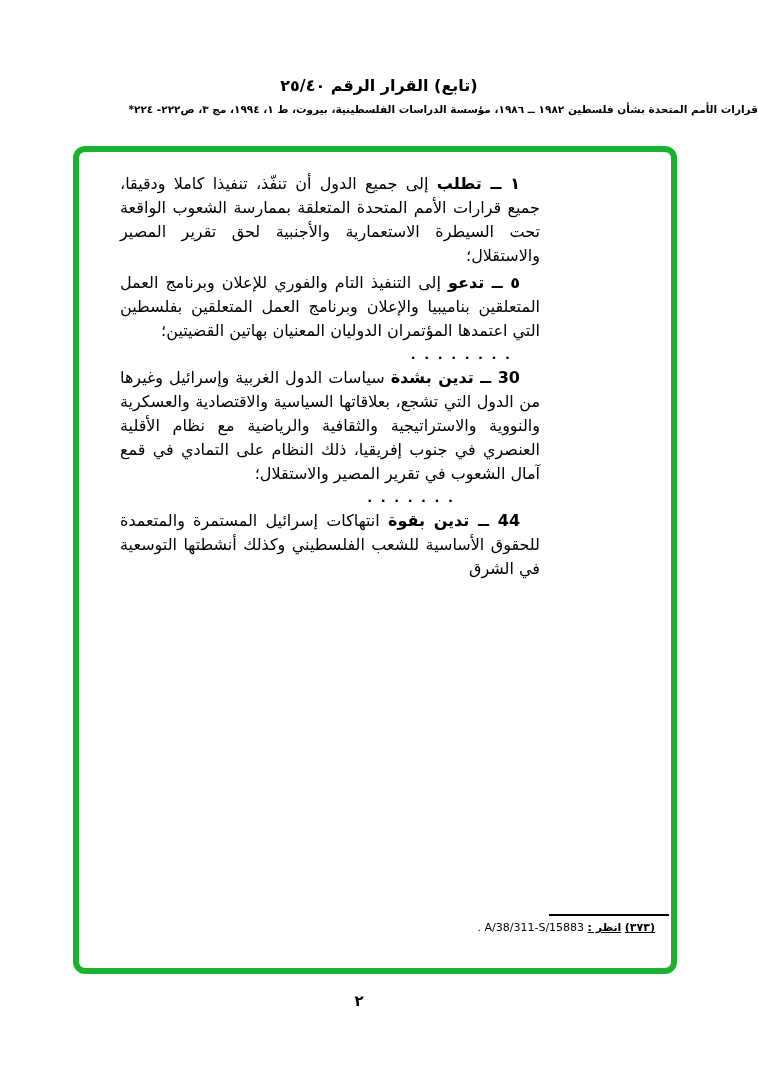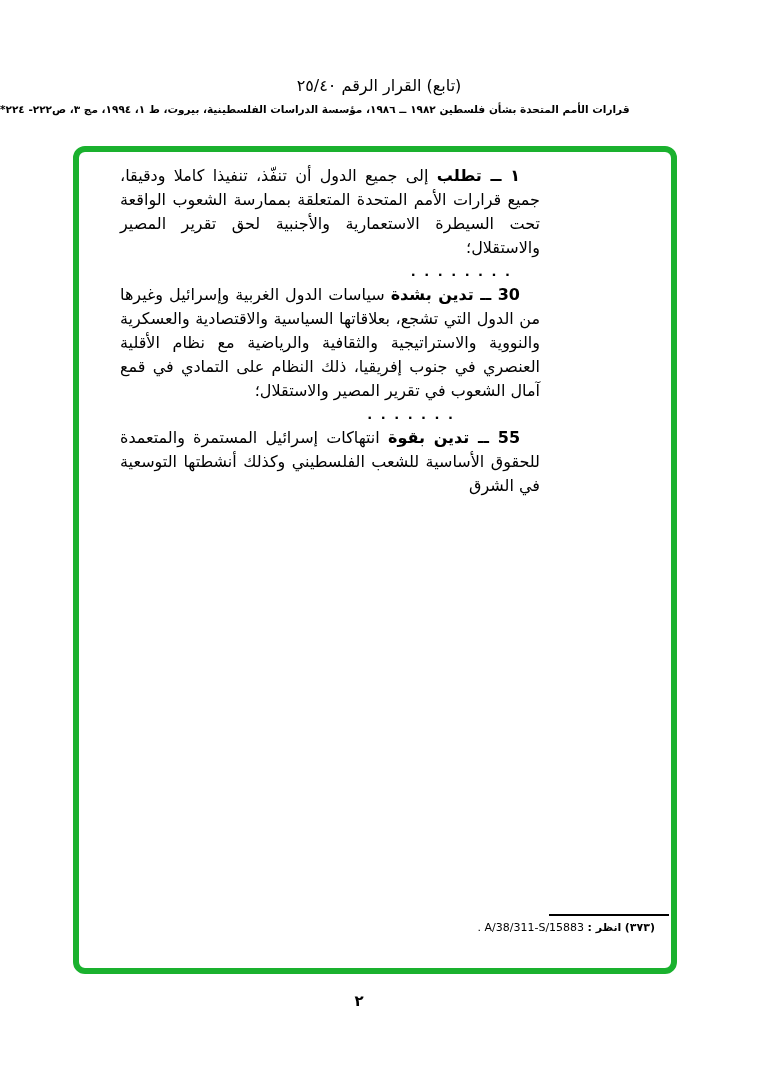--- a/index.html
+++ b/index.html
@@ -2,32 +2,32 @@
 <html lang="ar"><head>
 <meta charset="utf-8">
 <style>
   html,body{margin:0;padding:0;}
   body{
     width:758px;height:1078px;background:#ffffff;color:#000;
     font-family:"DejaVu Sans",sans-serif;position:relative;overflow:hidden;
   }
   .page-title{
     position:absolute;top:76px;left:0;width:100%;text-align:center;
-    font-size:16px;font-weight:normal;direction:rtl;
+    font-size:16px;font-weight:bold;direction:rtl;
   }
   .source-line{
-    position:absolute;top:103px;left:0;width:100%;text-align:left;
+    position:absolute;top:103px;left:0;width:100%;text-align:right;
     font-size:10.5px;font-weight:bold;direction:rtl;white-space:nowrap;
     letter-spacing:0.2px;
   }
   .green-frame{
     position:absolute;left:73px;top:146px;width:604px;height:828px;
     box-sizing:border-box;border:6px solid #1ab12e;border-radius:12px;
     background:#fff;direction:rtl;
-    padding:12px 131px 0 41px;
+    padding:20px 131px 0 41px;
   }
   .clause{
     margin:0 0 3px 0;font-size:16px;line-height:24px;
     text-align:justify;text-indent:20px;direction:rtl;
   }
   .clause .lead{font-weight:bold;}
   .fn-ref{font-size:9.5px;vertical-align:super;line-height:0;}
   .dots-sep{
     direction:rtl;text-align:right;font-size:13px;font-weight:bold;
     letter-spacing:2px;line-height:18px;margin:1px 0 2px 0;white-space:nowrap;
@@ -35,50 +35,51 @@
   .dots-sep.first{padding-right:28px;}
   .dots-sep.second{padding-right:85px;}
   .footnote{
     position:absolute;right:2px;bottom:34px;width:240px;direction:rtl;
   }
   .fn-rule{width:120px;height:2px;background:#000;margin-left:auto;margin-right:0;}
   .fn-text{
     margin-top:5px;text-align:right;padding-right:14px;font-size:11px;
     white-space:nowrap;direction:rtl;
   }
-  .fn-text .b{font-weight:bold;}
+  .fn-text .b{font-weight:bold;text-decoration:underline;}
   .fn-latin{direction:ltr;unicode-bidi:embed;font-size:11px;}
   .page-number{
     position:absolute;top:992px;left:0;width:100%;text-align:center;
     font-size:15px;font-weight:bold;transform:translateX(-20px);
   }
 </style>
 </head>
 <body>
 
 <div class="page-title">(تابع) القرار الرقم ٢٥/٤٠</div>
 
 <div class="source-line">قرارات الأمم المتحدة بشأن فلسطين ١٩٨٢ ــ ١٩٨٦، مؤسسة الدراسات الفلسطينية، بيروت، ط ١، ١٩٩٤، مج ٣، ص٢٢٢- ٢٢٤*</div>
 
 <div class="green-frame">
 
   <p class="clause"><b class="lead">١ ــ تطلب</b><span> إلى جميع الدول أن تنفّذ، تنفيذا كاملا ودقيقا، جميع قرارات الأمم المتحدة المتعلقة بممارسة الشعوب الواقعة تحت السيطرة الاستعمارية والأجنبية لحق تقرير المصير والاستقلال؛</span></p>
 
 
 
 
+  <p class="clause"><b class="lead">٥ ــ تدعو</b><span> إلى التنفيذ التام والفوري للإعلان وبرنامج العمل المتعلقين بناميبيا والإعلان وبرنامج العمل المتعلقين بفلسطين التي اعتمدها المؤتمران الدوليان المعنيان بهاتين القضيتين؛</span></p>
 
   <div class="dots-sep first">. . . . . . . .</div>
 
 
   <p class="clause"><b class="lead">30 ــ تدين بشدة</b><span> سياسات الدول الغربية وإسرائيل وغيرها من الدول التي تشجع، بعلاقاتها السياسية والاقتصادية والعسكرية والنووية والاستراتيجية والثقافية والرياضية مع نظام الأقلية العنصري في جنوب إفريقيا، ذلك النظام على التمادي في قمع آمال الشعوب في تقرير المصير والاستقلال؛</span></p>
 
   <div class="dots-sep second">. . . . . . .</div>
 
-  <p class="clause"><b class="lead">55 ــ تدين بقوة</b><span> انتهاكات إسرائيل المستمرة والمتعمدة للحقوق الأساسية للشعب الفلسطيني وكذلك أنشطتها التوسعية في الشرق</span></p>
+  <p class="clause"><b class="lead">44 ــ تدين بقوة</b><span> انتهاكات إسرائيل المستمرة والمتعمدة للحقوق الأساسية للشعب الفلسطيني وكذلك أنشطتها التوسعية في الشرق</span></p>
 
   <div class="footnote">
     <div class="fn-rule"></div>
     <div class="fn-text">
       <span class="b">(٣٧٣)</span>
       <span class="b">انظر :</span>
       <span class="fn-latin">A/38/311-S/15883</span>
       <span>.</span>
     </div>
   </div>

